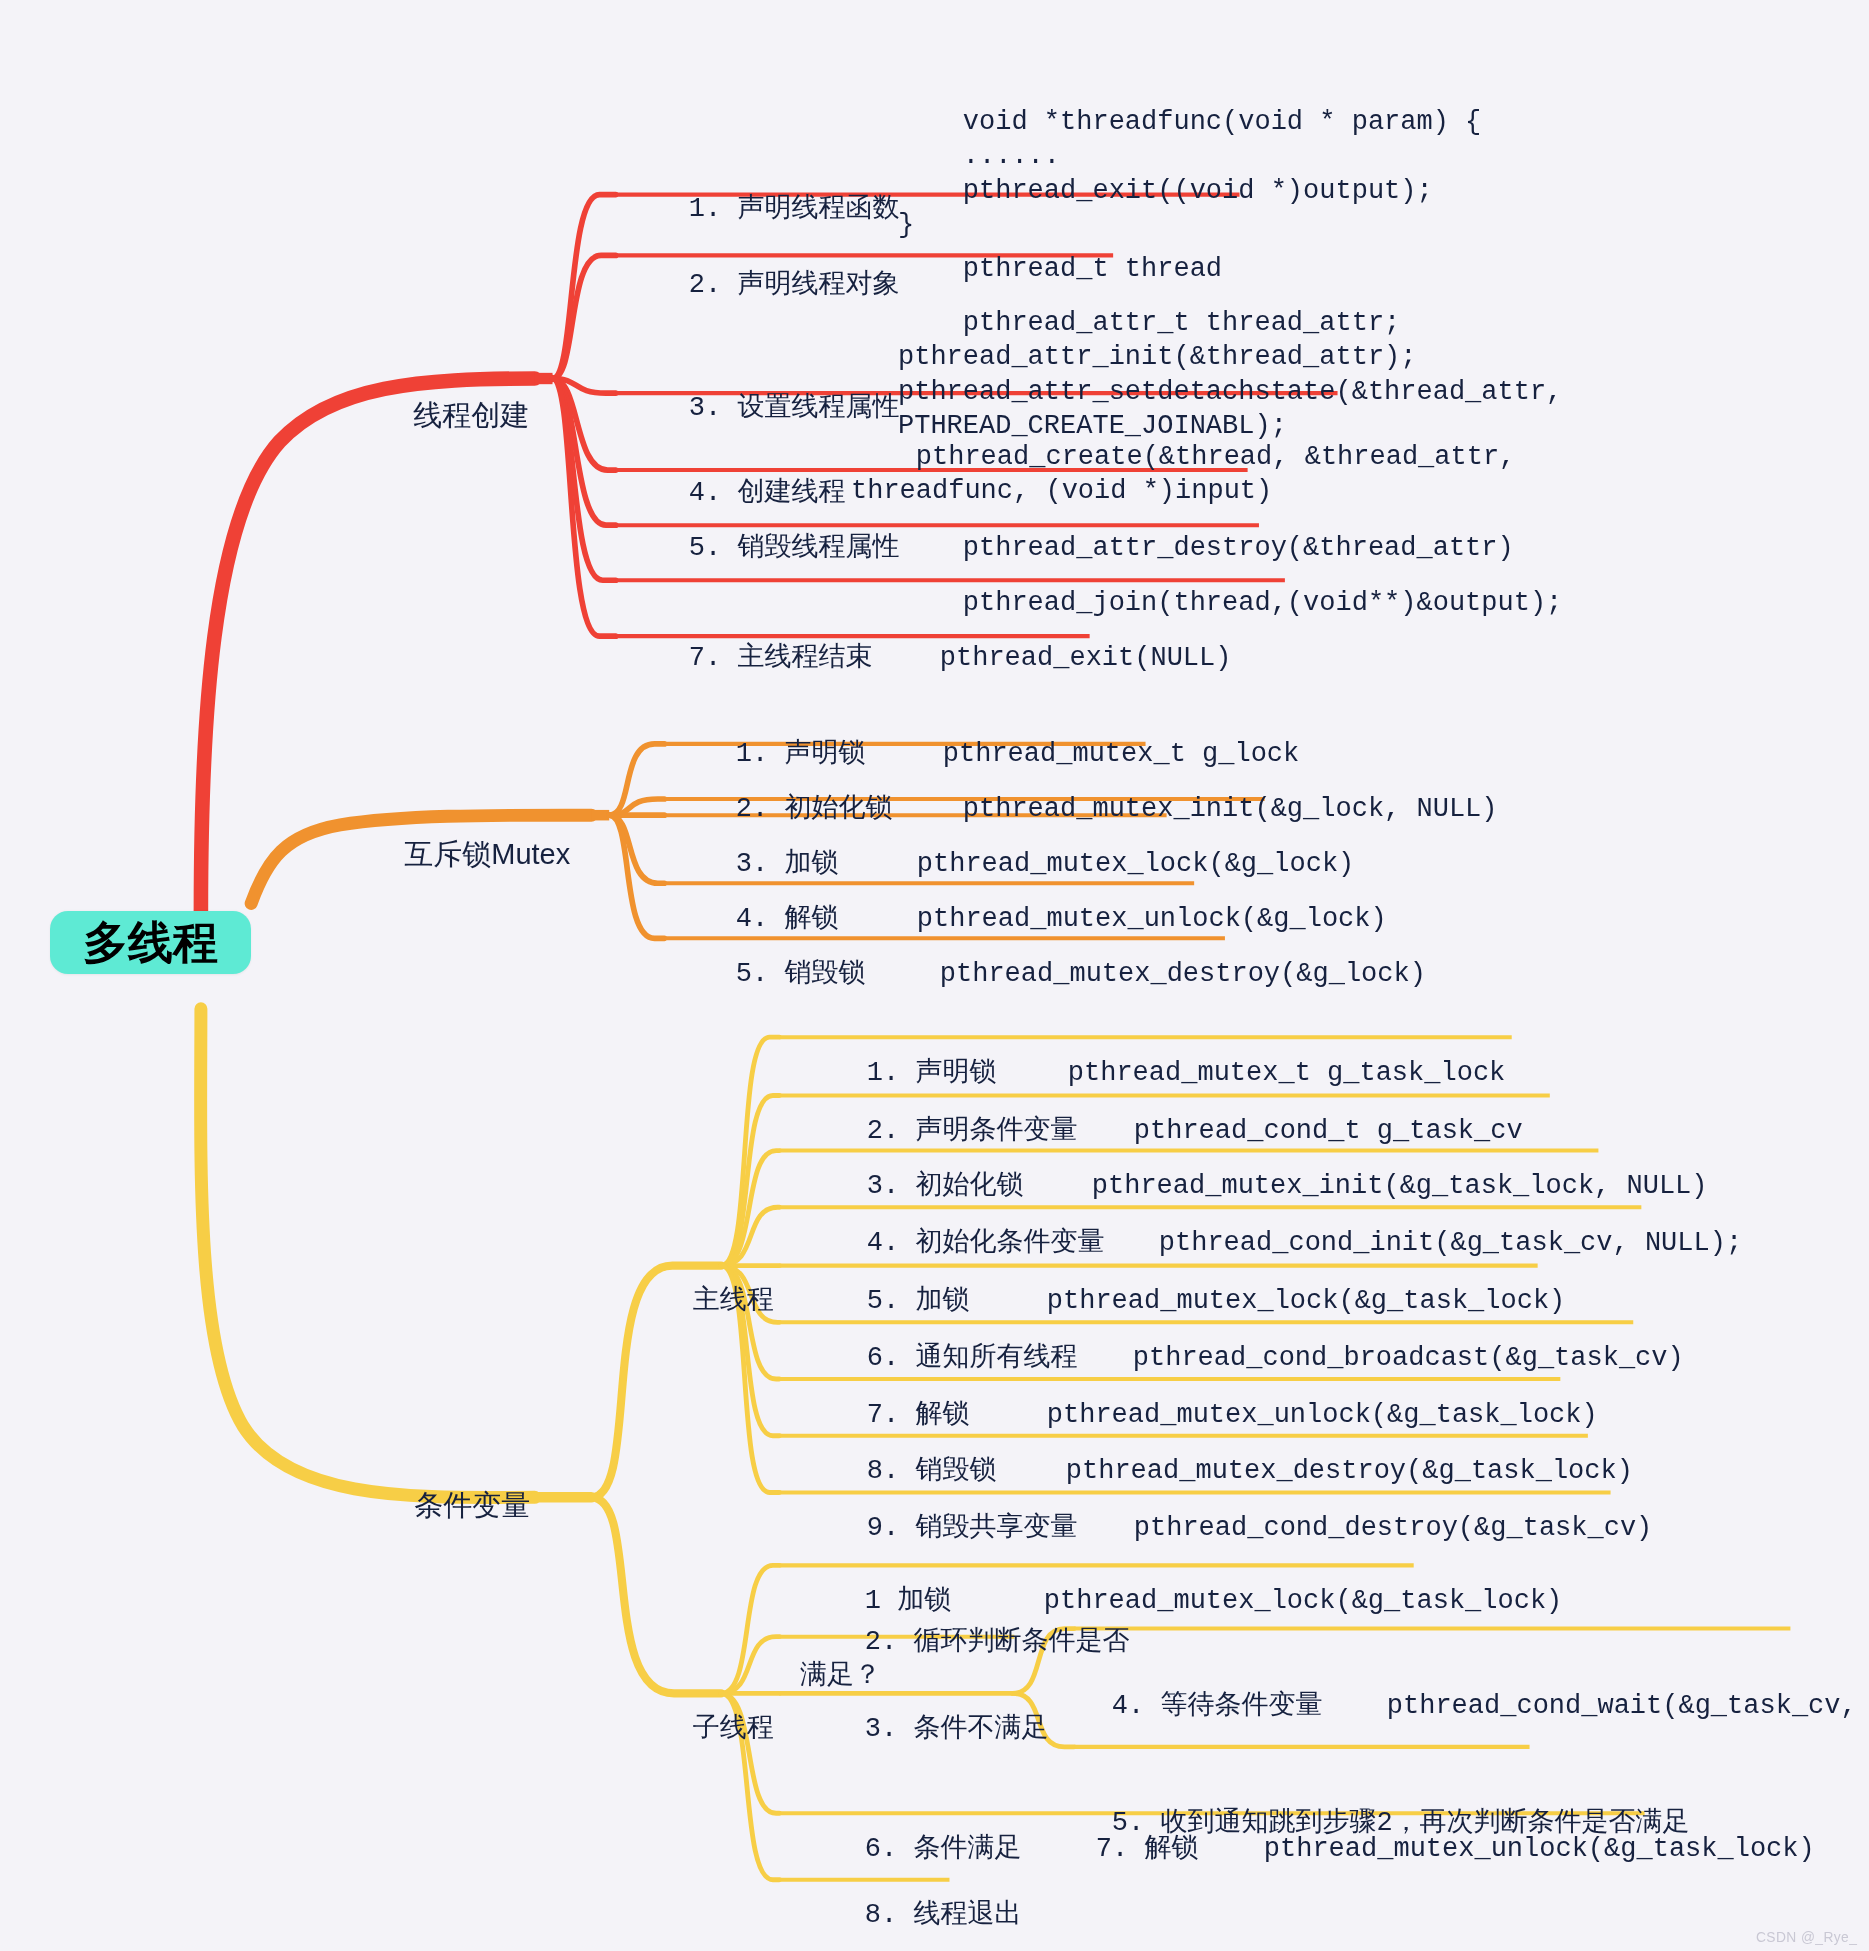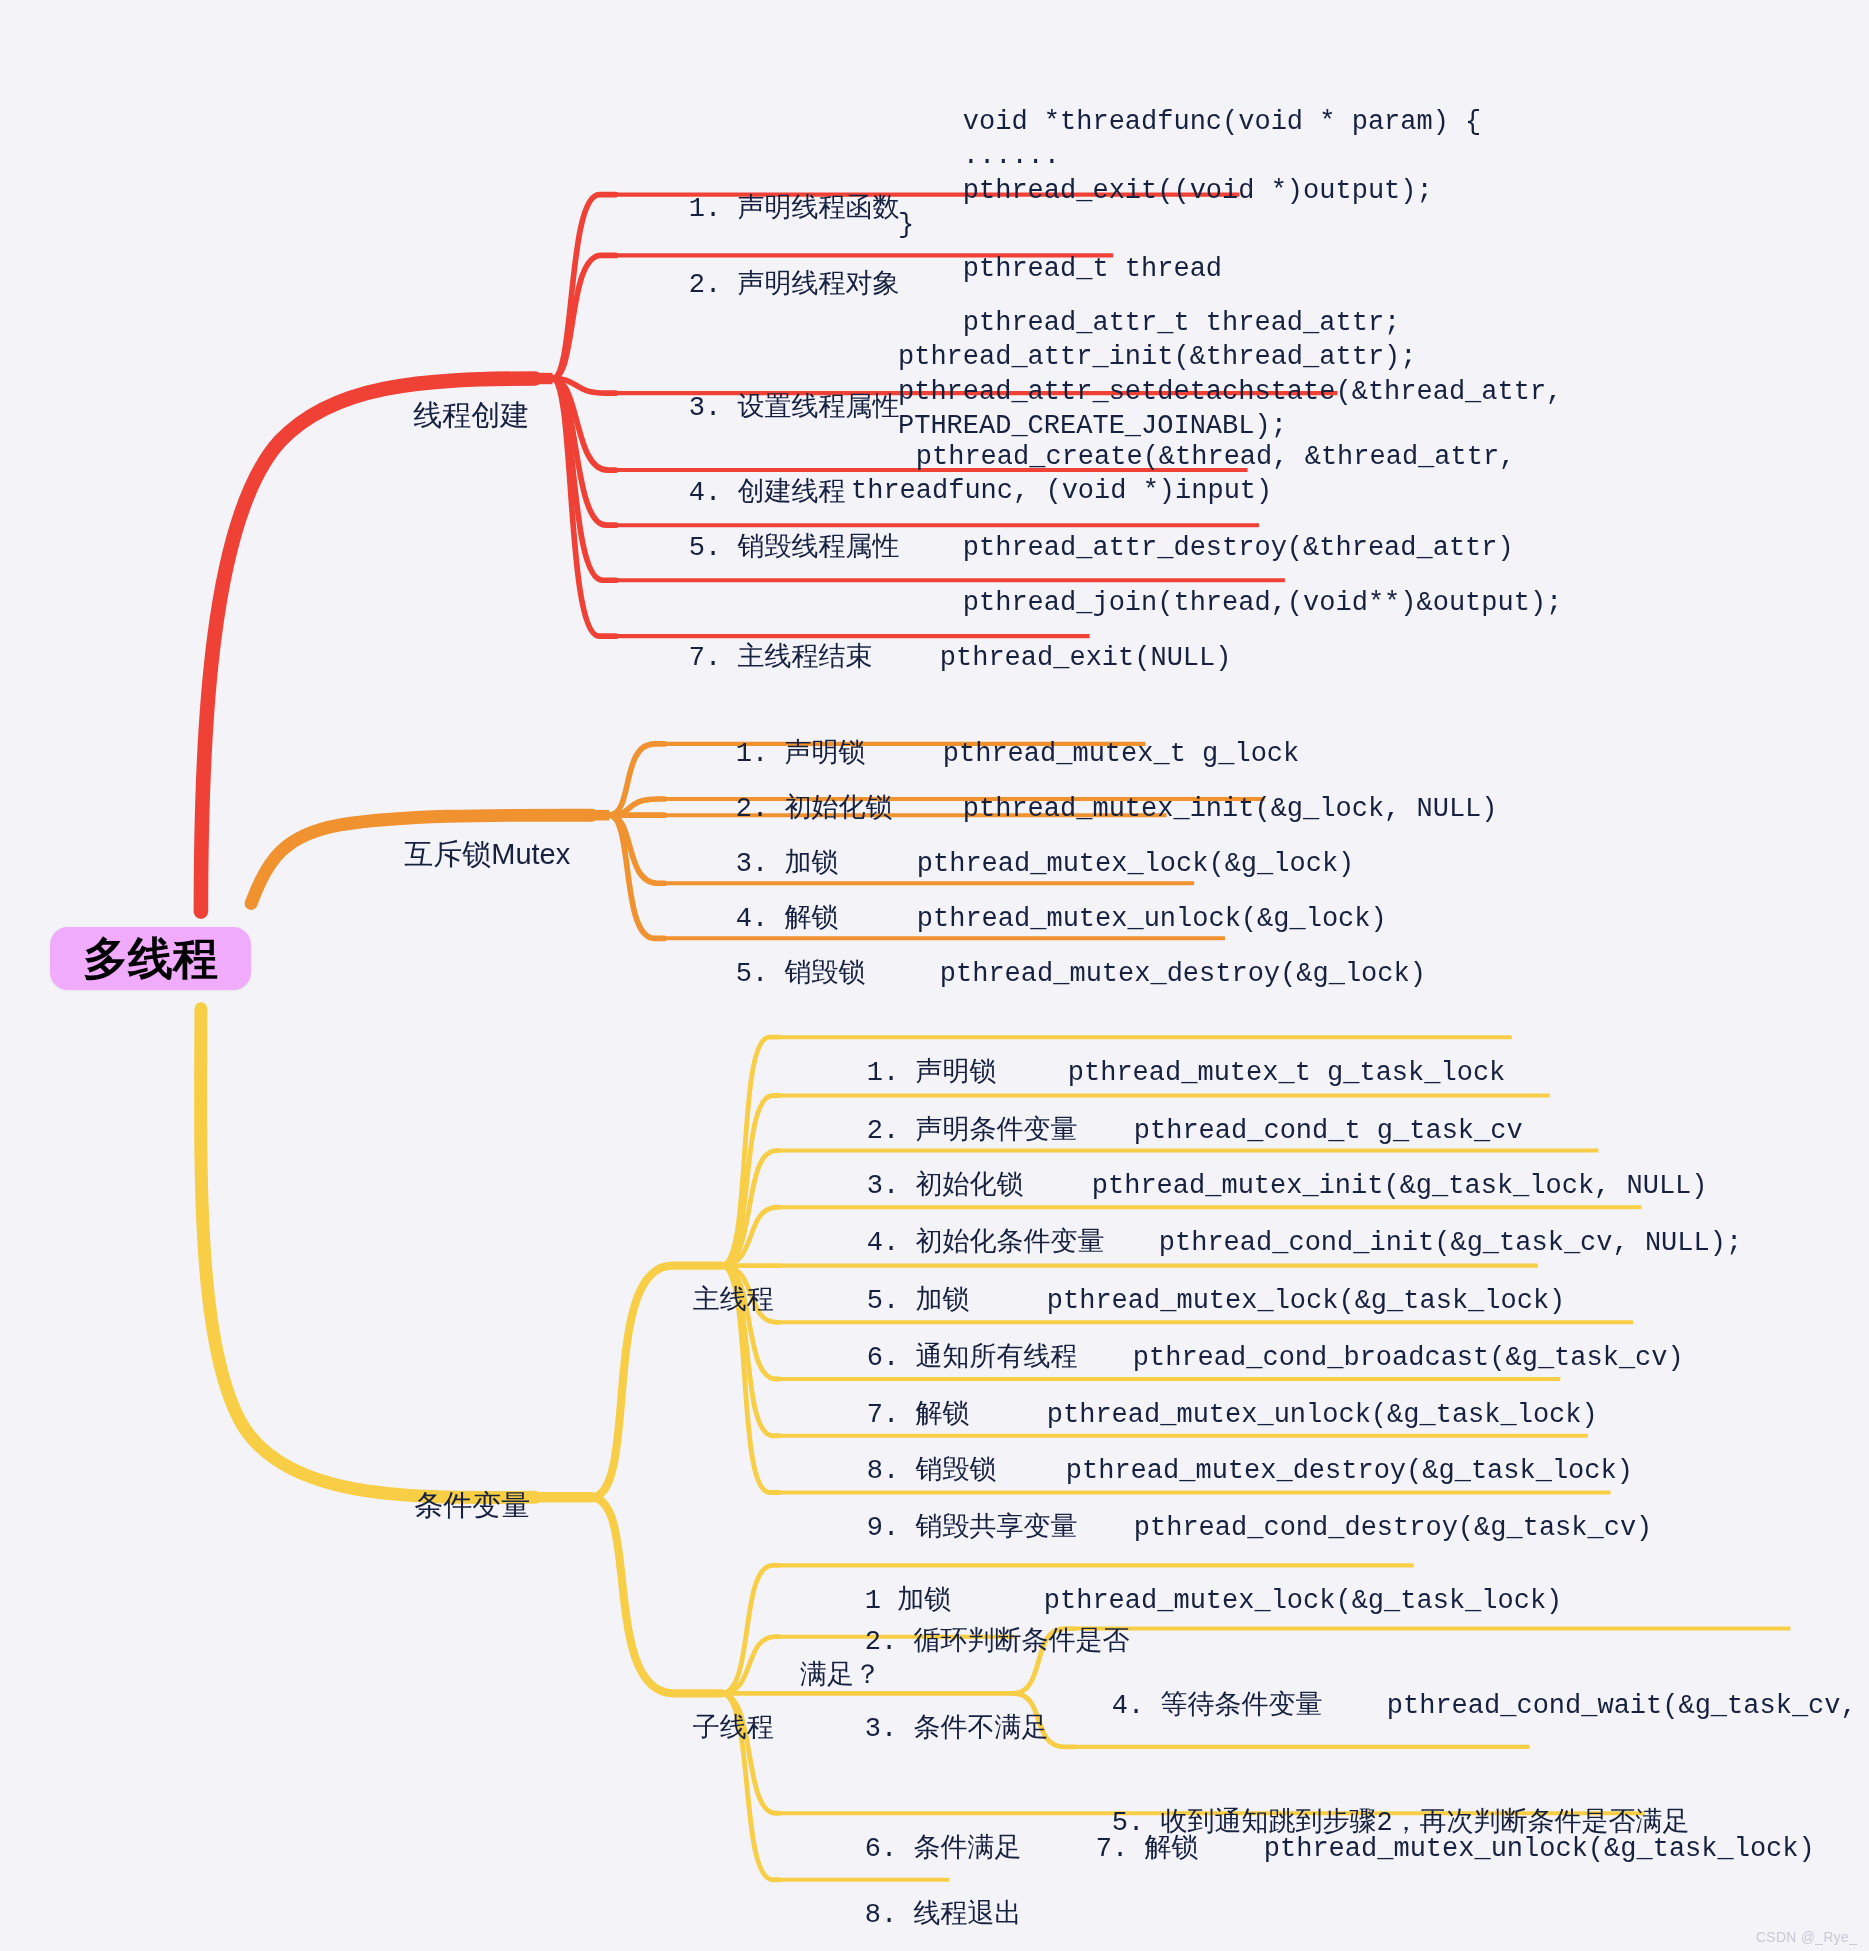--- a/index.html
+++ b/index.html
@@ -15,30 +15,29 @@
 
   .node{
     position:absolute;
     color:#16213f;
     white-space:pre;
     line-height:1.28;
   }
 
   
   .root{
-    background:#f0abfc;
+    background:#5eead4;
     border-radius:18px;
     font-weight:bold;
     font-size:45px;
     color:#000;
     display:flex;
     align-items:center;
     justify-content:center;
     box-shadow:0 0.8px 2.4px rgba(0,0,0,.06);
-    margin-top:16px;
   }
 
   
   .b1{font-size:29px;}
 
   
   .l2{font-size:27px;font-family:Liberation Mono, monospace;}
   .code{font-size:27px;font-family:Liberation Mono, monospace;}
 
   .watermark{

